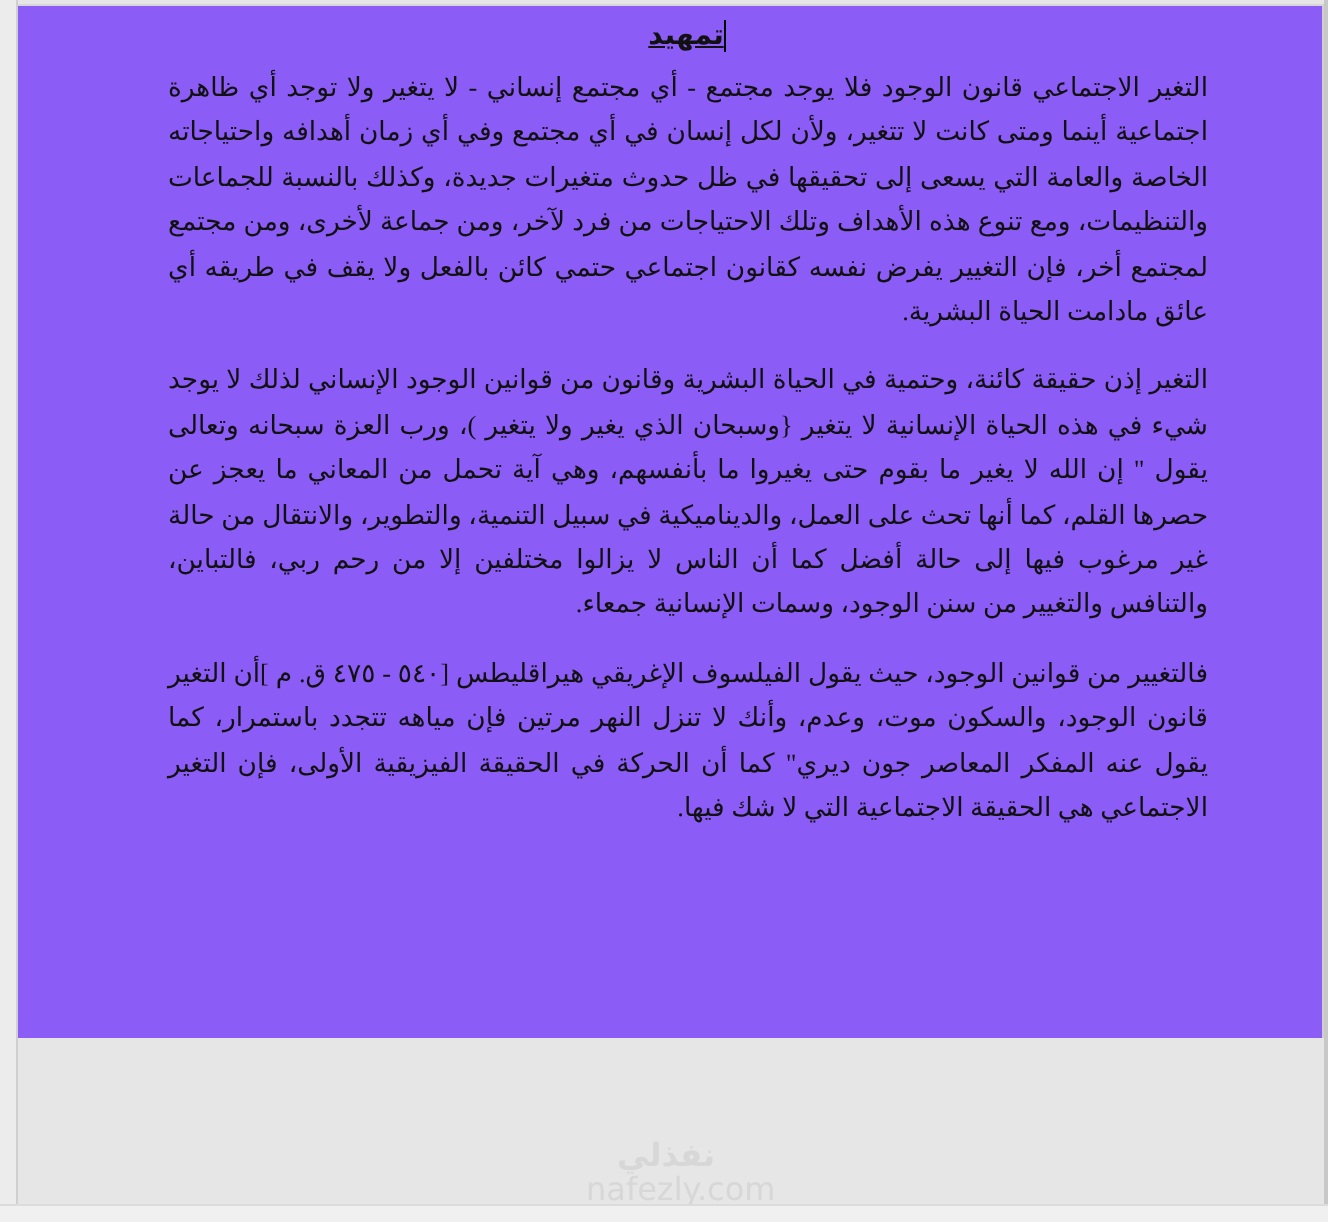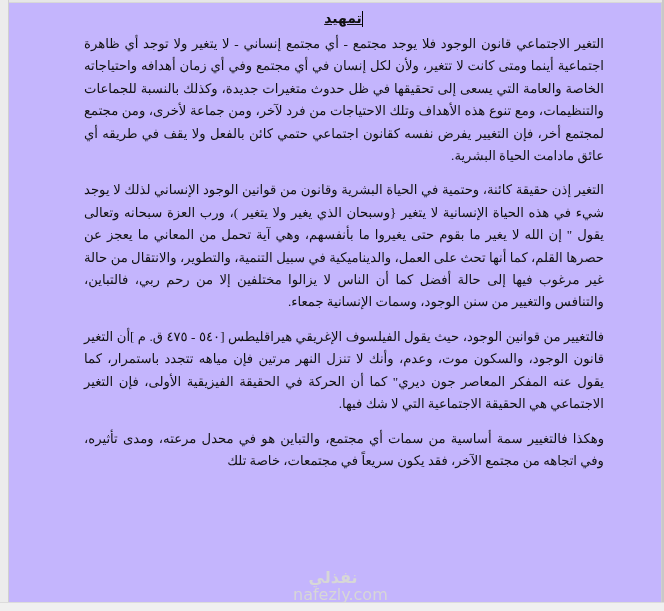--- a/index.html
+++ b/index.html
@@ -21,22 +21,22 @@
       width: 8px;
       height: 604px;
       background: #ececec;
       border-right: 1px solid #d0d0d0;
     }
     .page {
       position: absolute;
       left: 9px;
       top: 2px;
       width: 653px;
-      height: 601px;
-      background: #c4b5fd;
+      height: 517px;
+      background: #8b5cf6;
       border-top: 1px solid #d8d8d8;
       border-right: 1px solid #cfcfcf;
       box-sizing: border-box;
     }
     .right-scroll {
       position: absolute;
       right: 0;
       top: 0;
       width: 2px;
       height: 611px;
@@ -110,21 +110,20 @@
 <body>
 
 <div class="left-gutter"></div>
 
 <div class="page">
   <div class="content">
     <h1 class="title"><span class="caret"></span><span>تمهيد</span></h1>
     <p class="para">التغير الاجتماعي قانون الوجود فلا يوجد مجتمع - أي مجتمع إنساني - لا يتغير ولا توجد أي ظاهرة اجتماعية أينما ومتى كانت لا تتغير، ولأن لكل إنسان في أي مجتمع وفي أي زمان أهدافه واحتياجاته الخاصة والعامة التي يسعى إلى تحقيقها في ظل حدوث متغيرات جديدة، وكذلك بالنسبة للجماعات والتنظيمات، ومع تنوع هذه الأهداف وتلك الاحتياجات من فرد لآخر، ومن جماعة لأخرى، ومن مجتمع لمجتمع أخر، فإن التغيير يفرض نفسه كقانون اجتماعي حتمي كائن بالفعل ولا يقف في طريقه أي عائق مادامت الحياة البشرية.</p>
     <p class="para">التغير إذن حقيقة كائنة، وحتمية في الحياة البشرية وقانون من قوانين الوجود الإنساني لذلك لا يوجد شيء في هذه الحياة الإنسانية لا يتغير {وسبحان الذي يغير ولا يتغير )، ورب العزة سبحانه وتعالى يقول " إن الله لا يغير ما بقوم حتى يغيروا ما بأنفسهم، وهي آية تحمل من المعاني ما يعجز عن حصرها القلم، كما أنها تحث على العمل، والديناميكية في سبيل التنمية، والتطوير، والانتقال من حالة غير مرغوب فيها إلى حالة أفضل كما أن الناس لا يزالوا مختلفين إلا من رحم ربي، فالتباين، والتنافس والتغيير من سنن الوجود، وسمات الإنسانية جمعاء.</p>
     <p class="para">فالتغيير من قوانين الوجود، حيث يقول الفيلسوف الإغريقي هيراقليطس [٥٤٠ - ٤٧٥ ق. م ]أن التغير قانون الوجود، والسكون موت، وعدم، وأنك لا تنزل النهر مرتين فإن مياهه تتجدد باستمرار، كما يقول عنه المفكر المعاصر جون ديري" كما أن الحركة في الحقيقة الفيزيقية الأولى، فإن التغير الاجتماعي هي الحقيقة الاجتماعية التي لا شك فيها.</p>
-    <p class="para">وهكذا فالتغيير سمة أساسية من سمات أي مجتمع، والتباين هو في محدل مرعته، ومدى تأثيره، وفي اتجاهه من مجتمع الآخر، فقد يكون سريعاً في مجتمعات، خاصة تلك</p>
   </div>
 </div>
 
 <div class="watermark">
   <div class="wm-ar">نفذلي</div>
   <div class="wm-en">nafezly.com</div>
 </div>
 
 <div class="right-scroll"></div>
 <div class="bottom-bar"></div>

